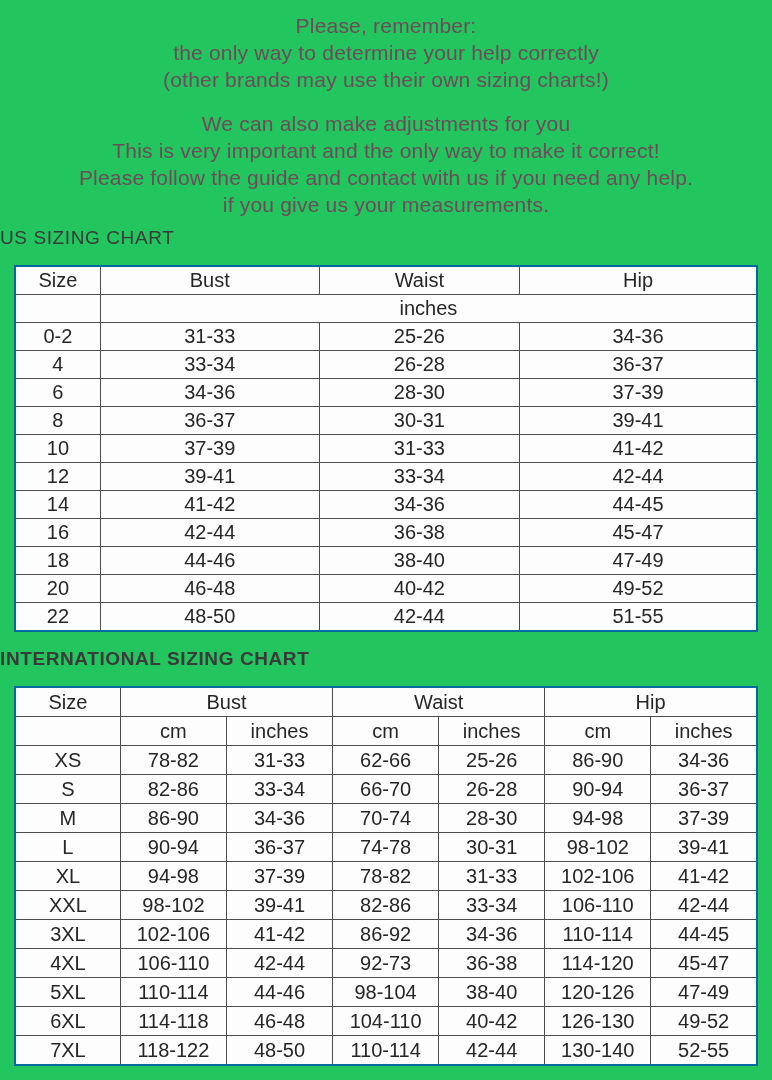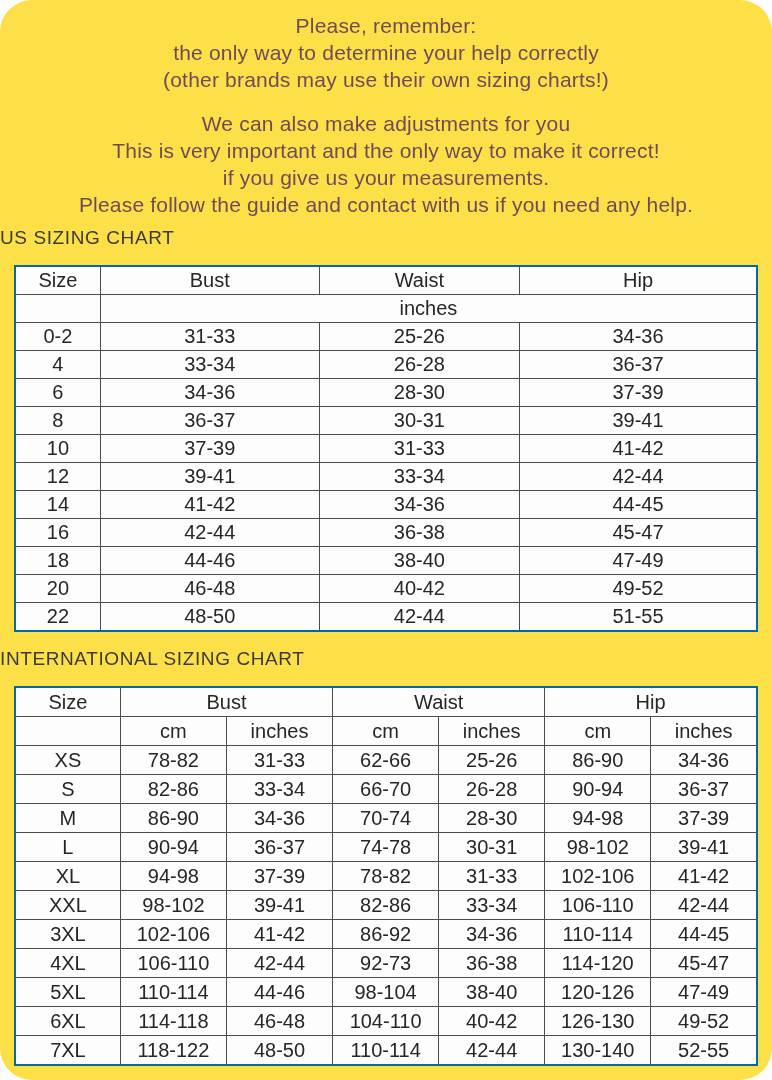--- a/index.html
+++ b/index.html
@@ -5,22 +5,21 @@
   html, body {
     margin: 0;
     padding: 0;
     background: #fdfdfd;
     font-family: "Liberation Sans", sans-serif;
   }
   .page {
     width: 772px;
     height: 1080px;
     overflow: hidden;
-    background: #fde047;
-    border-radius: 32px;
+    background: #22c55e;
   }
   .intro {
     padding-top: 12px;
   }
   .intro p {
     margin: 0;
     text-align: center;
     font-size: 21px;
     line-height: 27px;
     letter-spacing: 0.2px;
@@ -31,20 +30,21 @@
   }
   .chart-title {
     margin: 9px 0 4px 0;
     font-size: 19px;
     font-weight: normal;
     letter-spacing: 0.6px;
     color: #3a3a3a;
   }
   .chart-title.second {
     margin-top: 12px;
+    font-weight: bold;
   }
   table {
     border-collapse: collapse;
     width: 744px;
     margin: 16px auto;
     table-layout: fixed;
     border: 2px solid #0369a1;
     background: #fdfdfd;
   }
   th, td {
@@ -66,22 +66,22 @@
 
 <div class="page">
 
   <div class="intro">
     <p>Please, remember:</p>
     <p>the only way to determine your help correctly</p>
     <p>(other brands may use their own sizing charts!)</p>
     <div class="para-gap"></div>
     <p>We can also make adjustments for you</p>
     <p>This is very important and the only way to make it correct!</p>
+    <p>Please follow the guide and contact with us if you need any help.</p>
     <p>if you give us your measurements.</p>
-    <p>Please follow the guide and contact with us if you need any help.</p>
   </div>
 
   <h2 class="chart-title">US SIZING CHART</h2>
 
   <table class="us-table">
     <colgroup>
       <col style="width:11.5%">
       <col style="width:29.5%">
       <col style="width:27%">
       <col style="width:32%">

